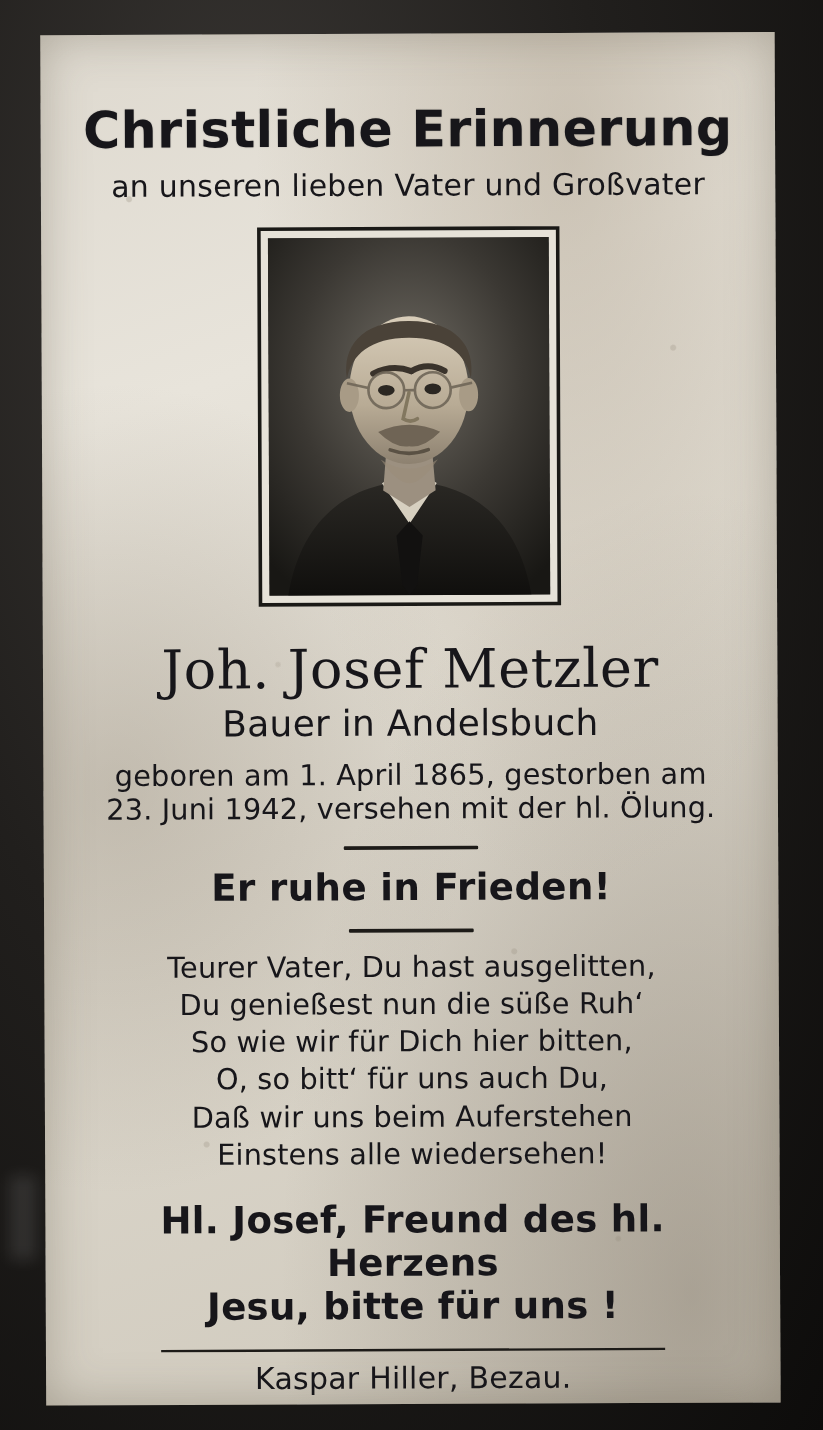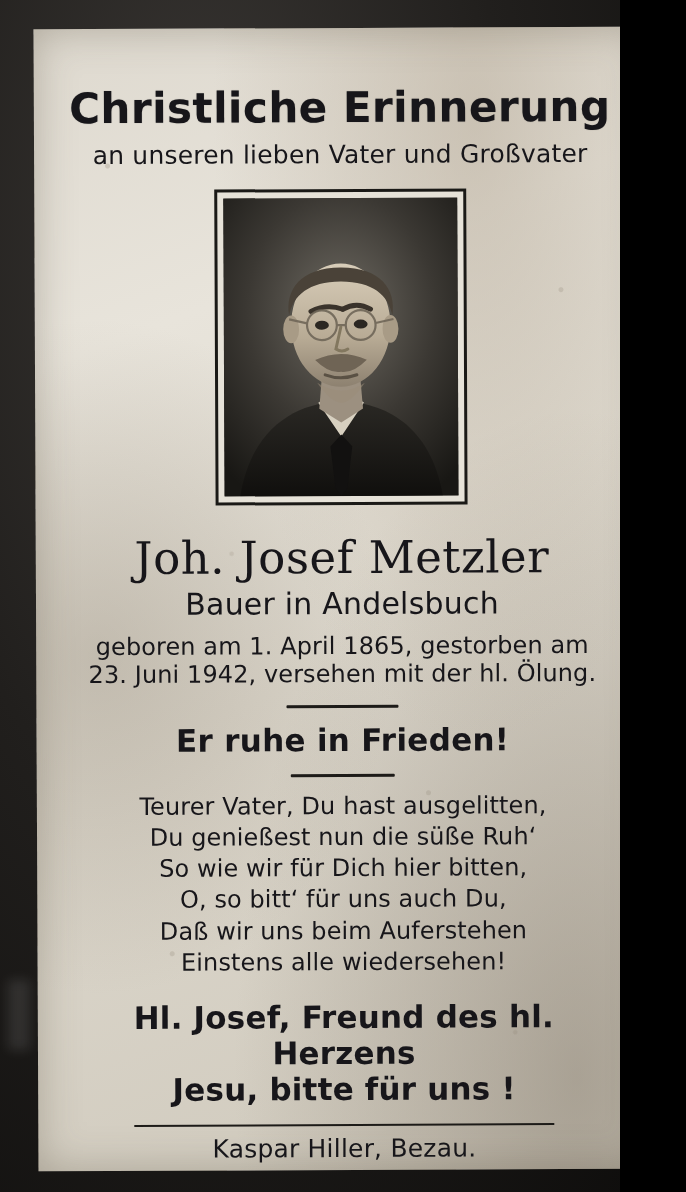--- a/index.html
+++ b/index.html
@@ -9,21 +9,21 @@
   }
   body {
     width: 686px;
     height: 1192px;
     overflow: hidden;
     font-family: "DejaVu Sans", sans-serif;
   }
 
   #card-root {
     position: relative;
-    width: 620px;
+    width: 686px;
     height: 1192px;
     background: #0f172a;
     overflow: hidden;
   }
 
   
   #card-mount {
     position: absolute;
     left: 0; top: 0;
     width: 686px;

